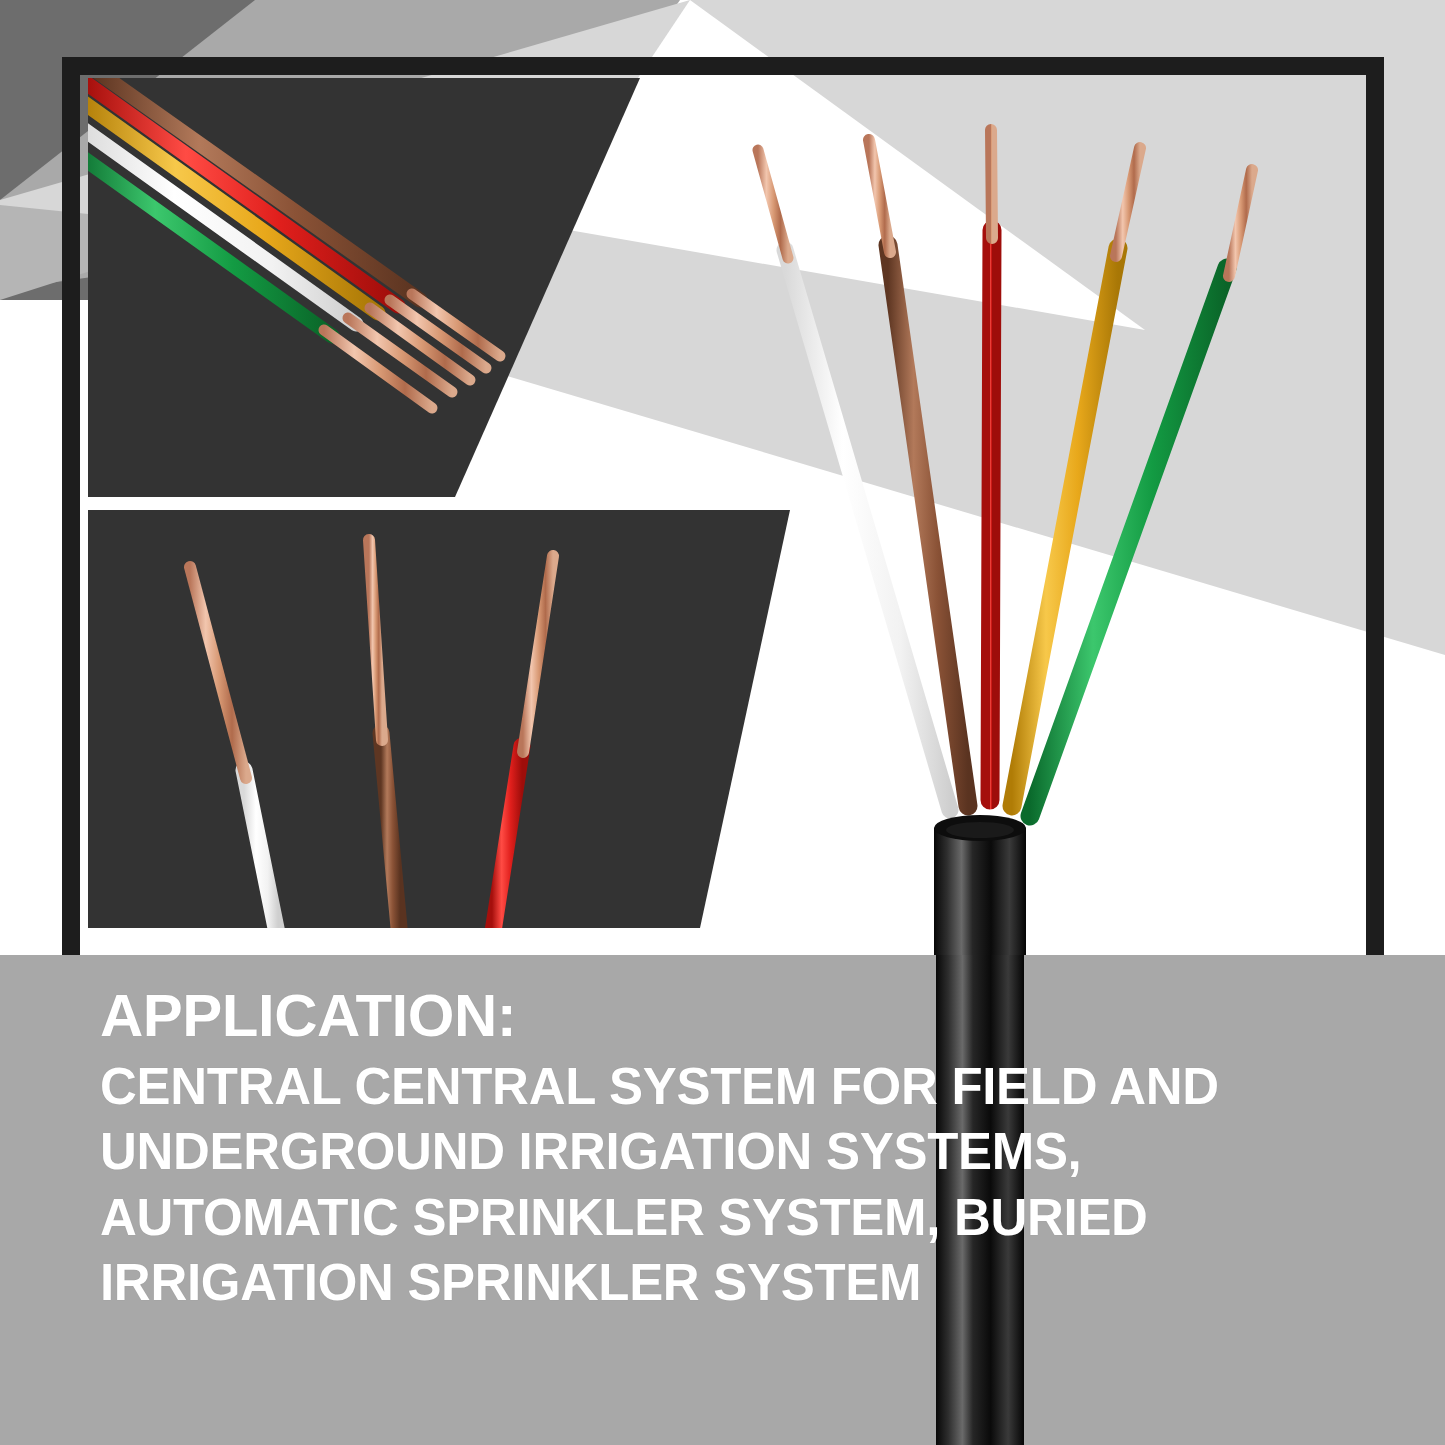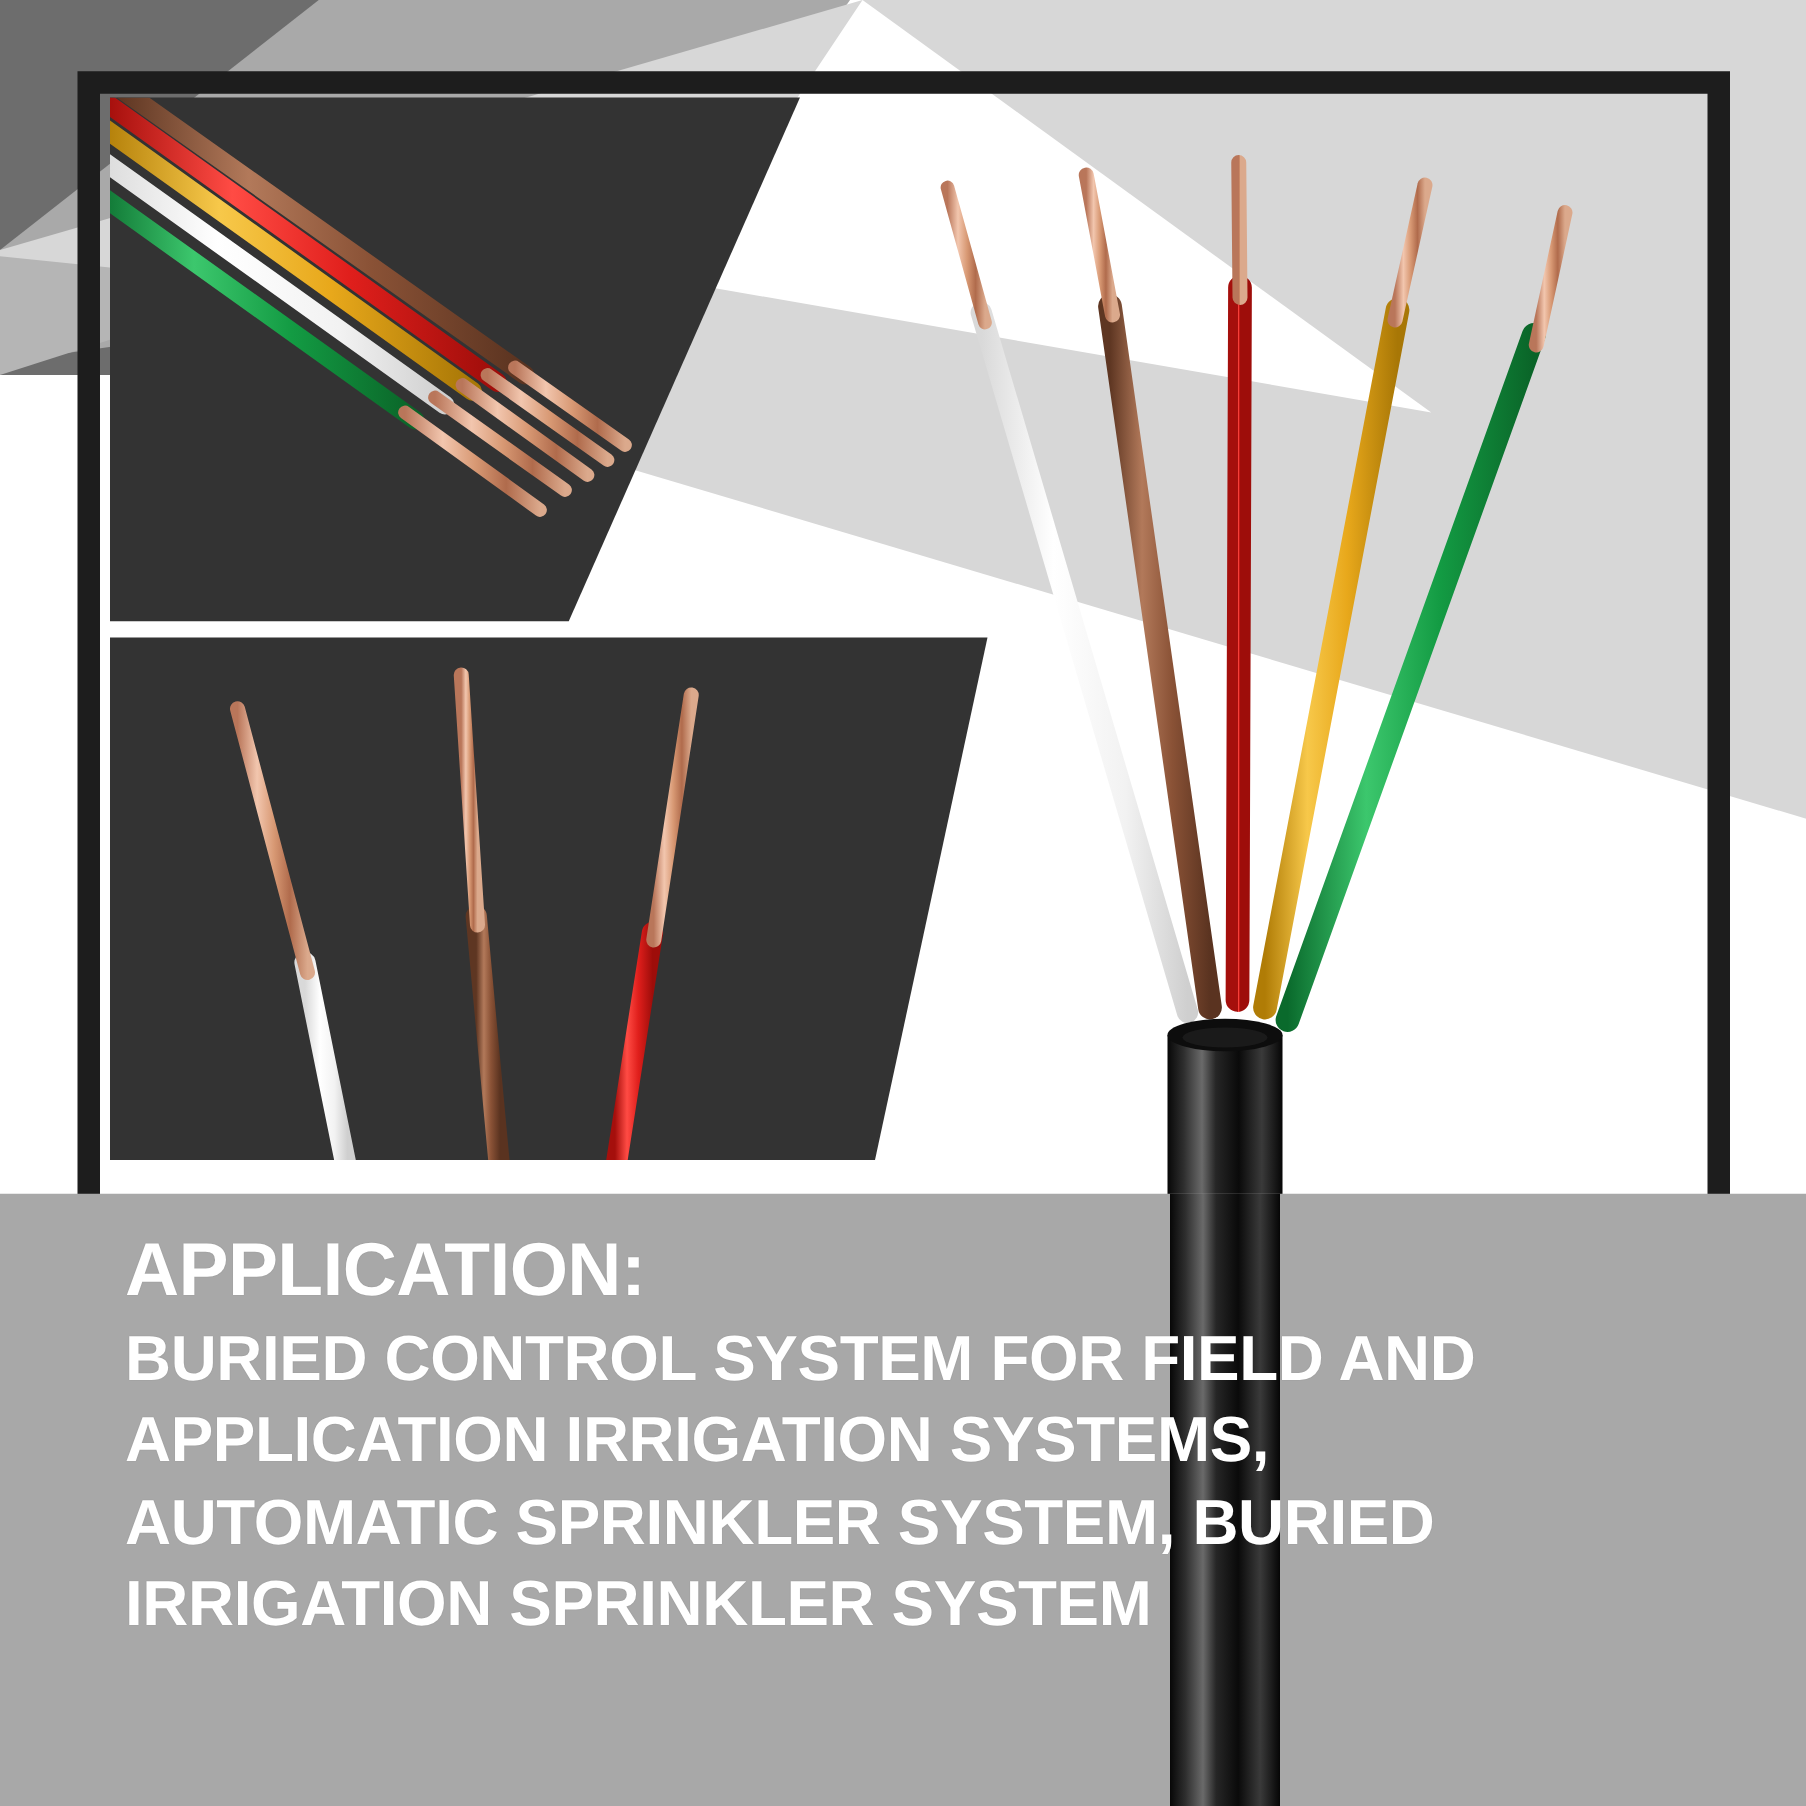--- a/index.html
+++ b/index.html
@@ -238,19 +238,19 @@
   <div id="product-frame"></div>
 
   <div id="caption-band"></div>
 
   <svg id="overlay-svg" class="layer" viewBox="0 0 1445 1445" preserveAspectRatio="none">
     <rect x="936" y="955" width="88" height="490" fill="url(#sheath)"></rect>
   </svg>
 
   <div id="caption-text">
     <div id="caption-heading">APPLICATION:</div>
-    <div class="caption-line">BURIED CONTROL SYSTEM FOR FIELD AND</div>
-    <div class="caption-line">APPLICATION IRRIGATION SYSTEMS,</div>
+    <div class="caption-line">CENTRAL CENTRAL SYSTEM FOR FIELD AND</div>
+    <div class="caption-line">UNDERGROUND IRRIGATION SYSTEMS,</div>
     <div class="caption-line">AUTOMATIC SPRINKLER SYSTEM, BURIED</div>
     <div class="caption-line">IRRIGATION SPRINKLER SYSTEM</div>
   </div>
 
 </div>
 
 </body></html>

